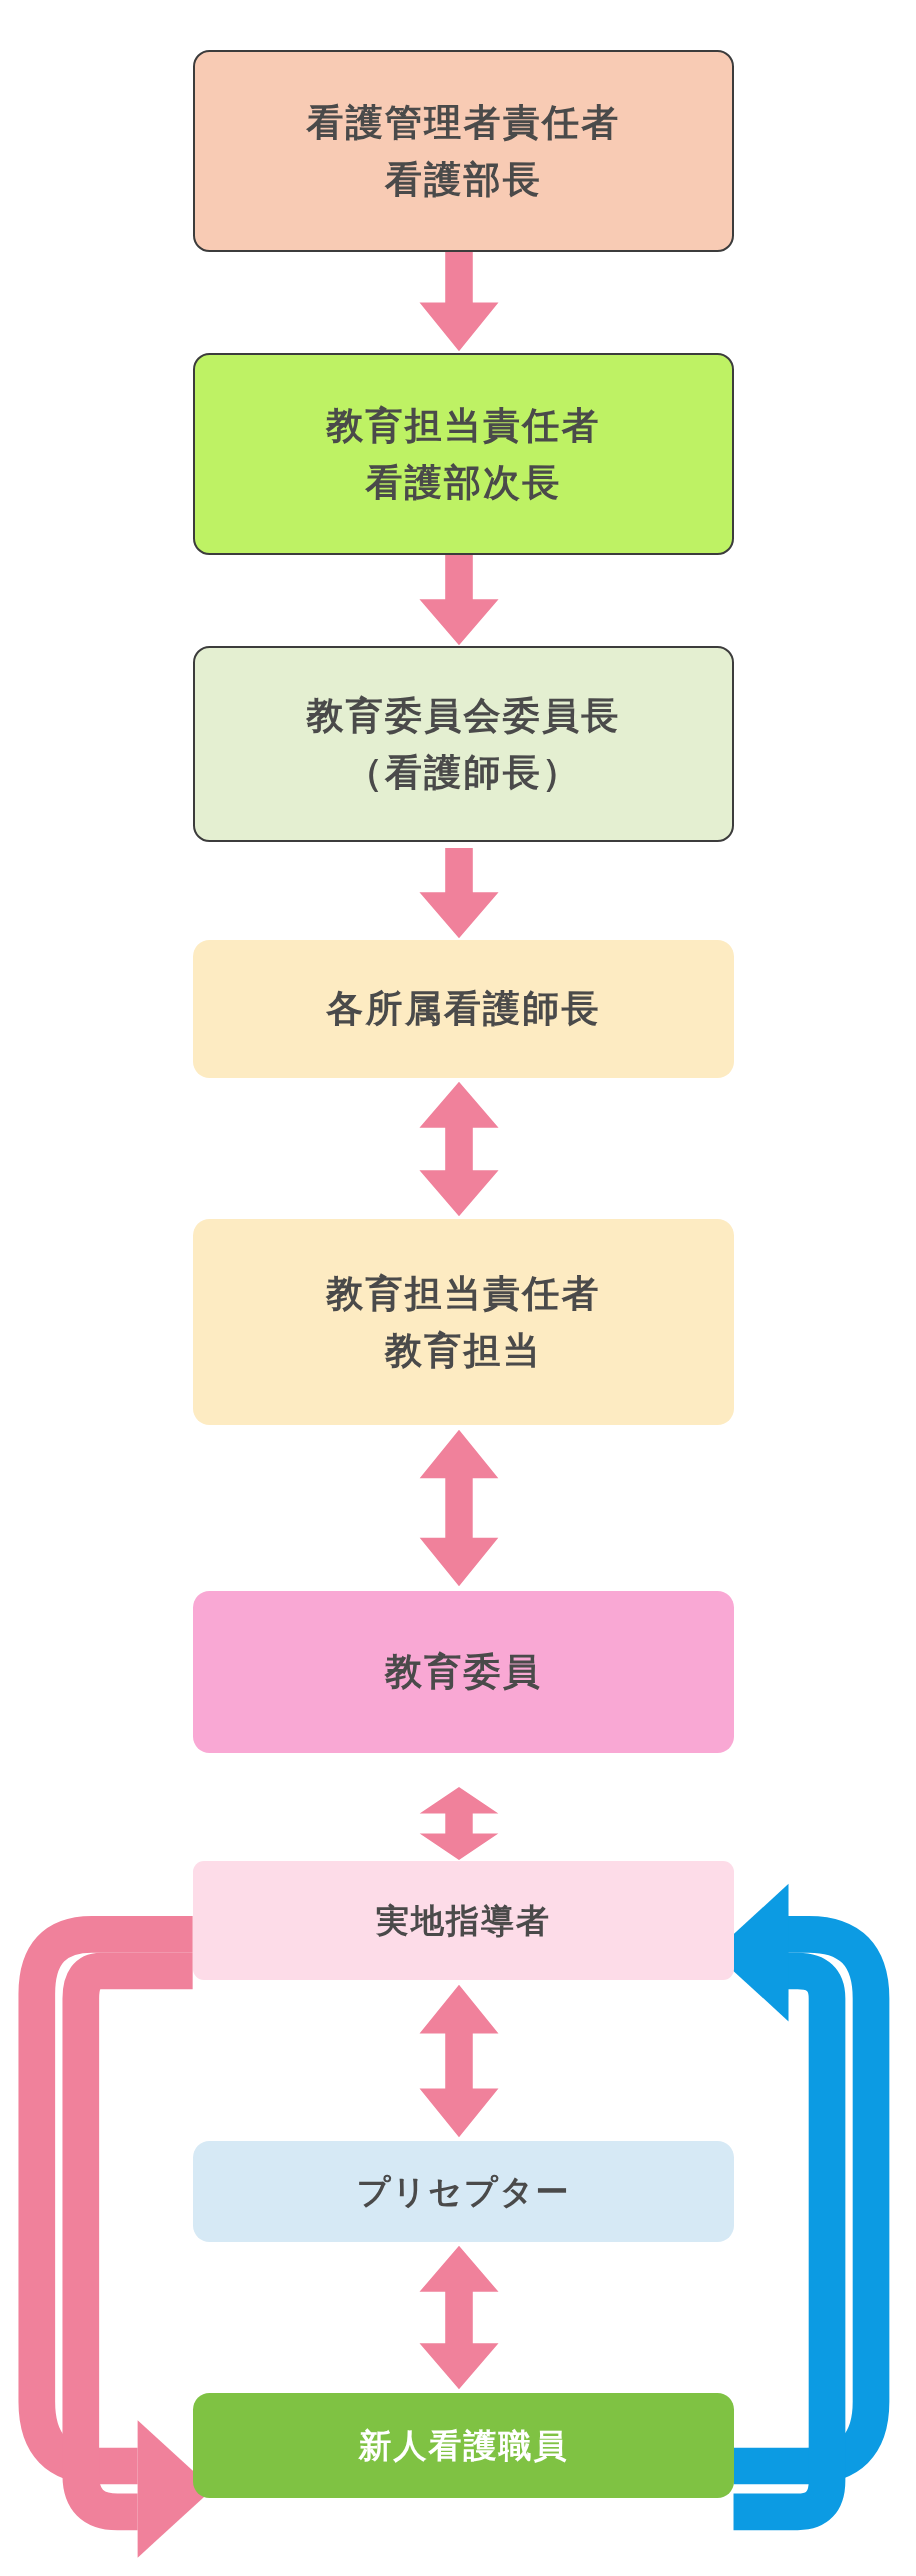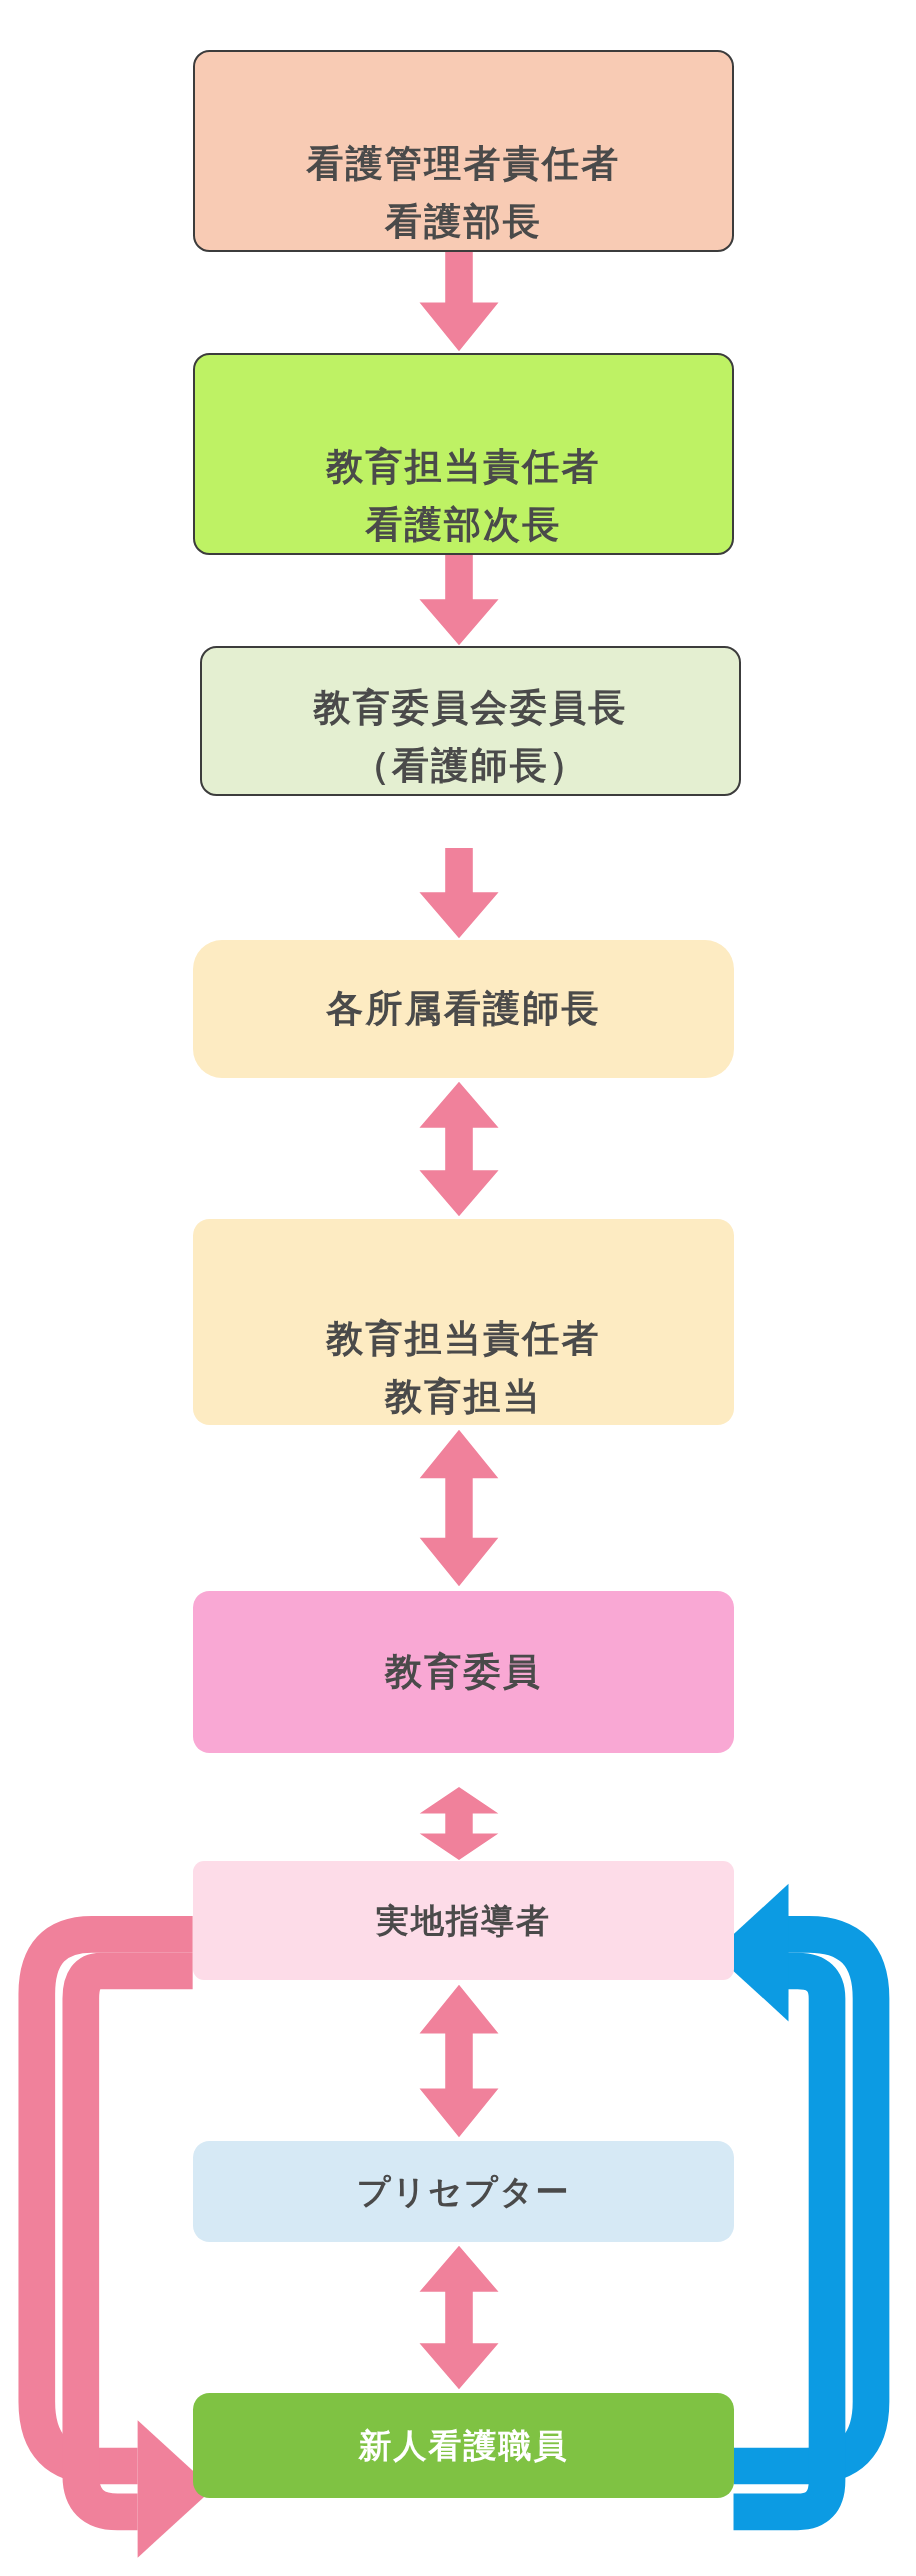--- a/index.html
+++ b/index.html
@@ -45,33 +45,32 @@
   .node .line {
     display: block;
     line-height: 1.55;
     white-space: nowrap;
   }
   .node.bordered {
     border: 2.8px solid #3c3c3c;
   }
   .node.two-line {
     font-size: 37px;
-    justify-content: flex-end;
   }
   .node.one-line {
     font-size: 37px;
   }
   .node.small {
     font-size: 33px;
   }
   
   #node-0 { top: 50px;   height: 202px; background: #F8CBB4; }
   #node-1 { top: 353px;  height: 202px; background: #bef264; }
-  #node-2 { top: 646px;  height: 150px; background: #E4EFD1; margin-left: 7px; }
-  #node-3 { top: 940px; height: 138px; background: #FDEBC2; border-radius: 29px; }
+  #node-2 { top: 646px;  height: 196px; background: #E4EFD1; }
+  #node-3 { top: 940px; height: 138px; background: #FDEBC2; }
   #node-4 { top: 1219px; height: 206px; background: #FDEBC2; }
   #node-5 { top: 1591px; height: 162px; background: #f9a8d4; }
   #node-6 { top: 1861px; height: 119px; background: #FDDCE8; border-radius: 11px; }
   #node-7 { top: 2141px; height: 101px; background: #D6E9F5; }
   #node-8 { top: 2393px; height: 105px; background: #7FC243; color: #ffffff; }
 
   
   .arrow {
     position: absolute;
     left: 50%;

